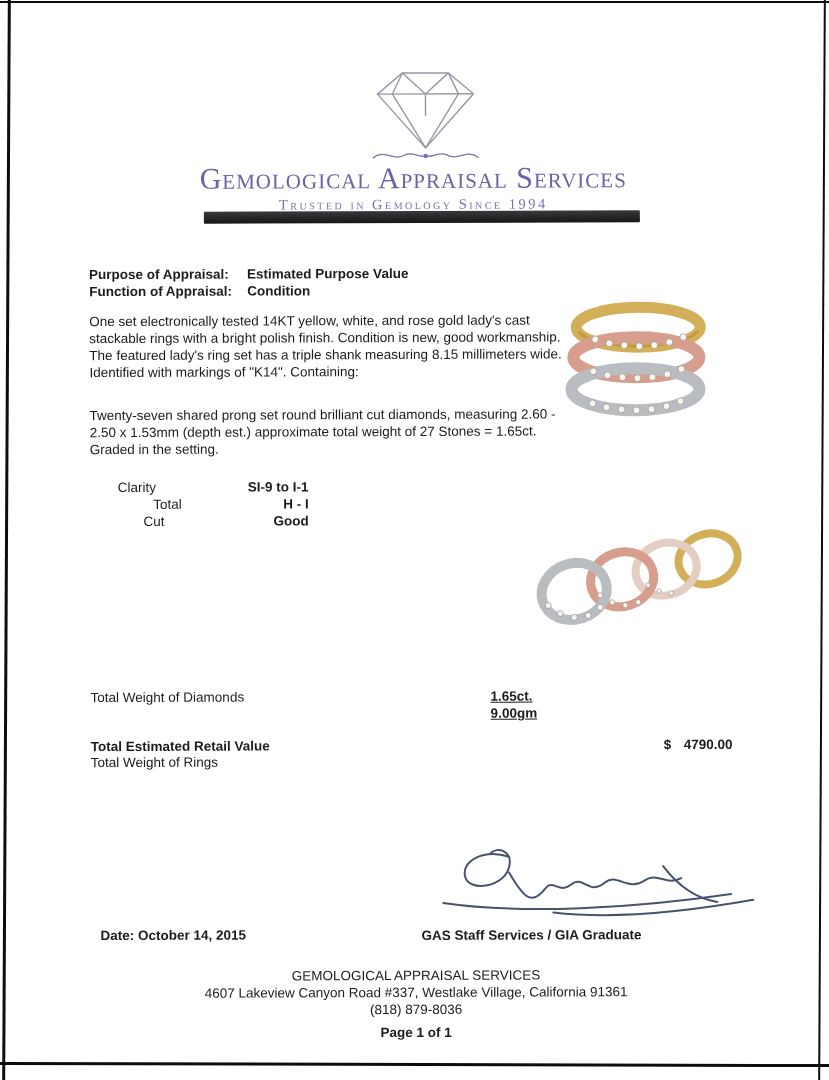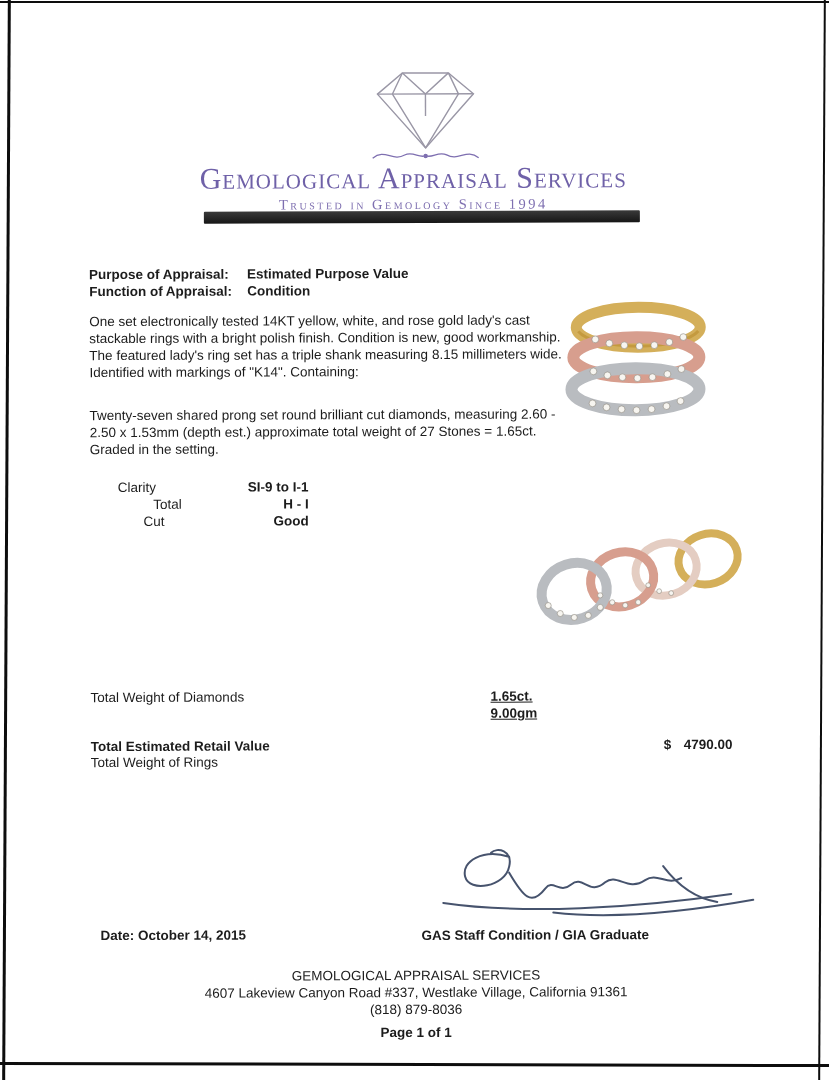--- a/index.html
+++ b/index.html
@@ -160,20 +160,20 @@
     <g fill="none" stroke="#33415e" stroke-width="2" stroke-linecap="round" opacity="0.9">
       <path d="M96,14 C70,6 48,18 52,34 C56,50 92,44 96,24 C100,8 84,4 78,10"></path>
       <path d="M96,30 C110,54 118,64 132,46 C140,36 146,52 158,42 C170,32 176,54 192,40 C204,30 214,50 232,38 C244,30 254,44 268,36"></path>
       <path d="M30,60 C110,72 220,66 318,52"></path>
       <path d="M250,24 C262,40 280,56 304,60"></path>
       <path d="M140,70 C190,76 260,72 340,58"></path>
     </g>
   </svg>
 
   <div class="abs body-text bold" style="left:90px;top:926px;margin-left:9px;">Date: October 14, 2015</div>
-  <div class="abs body-text bold" style="left:420px;top:927px;">GAS Staff Condition / GIA Graduate</div>
+  <div class="abs body-text bold" style="left:420px;top:927px;">GAS Staff Services / GIA Graduate</div>
 
   <div class="abs footer-line" style="top:968px;">GEMOLOGICAL APPRAISAL SERVICES</div>
   <div class="abs footer-line" style="top:985px;">4607 Lakeview Canyon Road #337, Westlake Village, California 91361</div>
   <div class="abs footer-line" style="top:1002px;">(818) 879-8036</div>
   <div class="abs footer-line bold" style="top:1025px;">Page 1 of 1</div>
 
 </div>
 
 </body></html>

